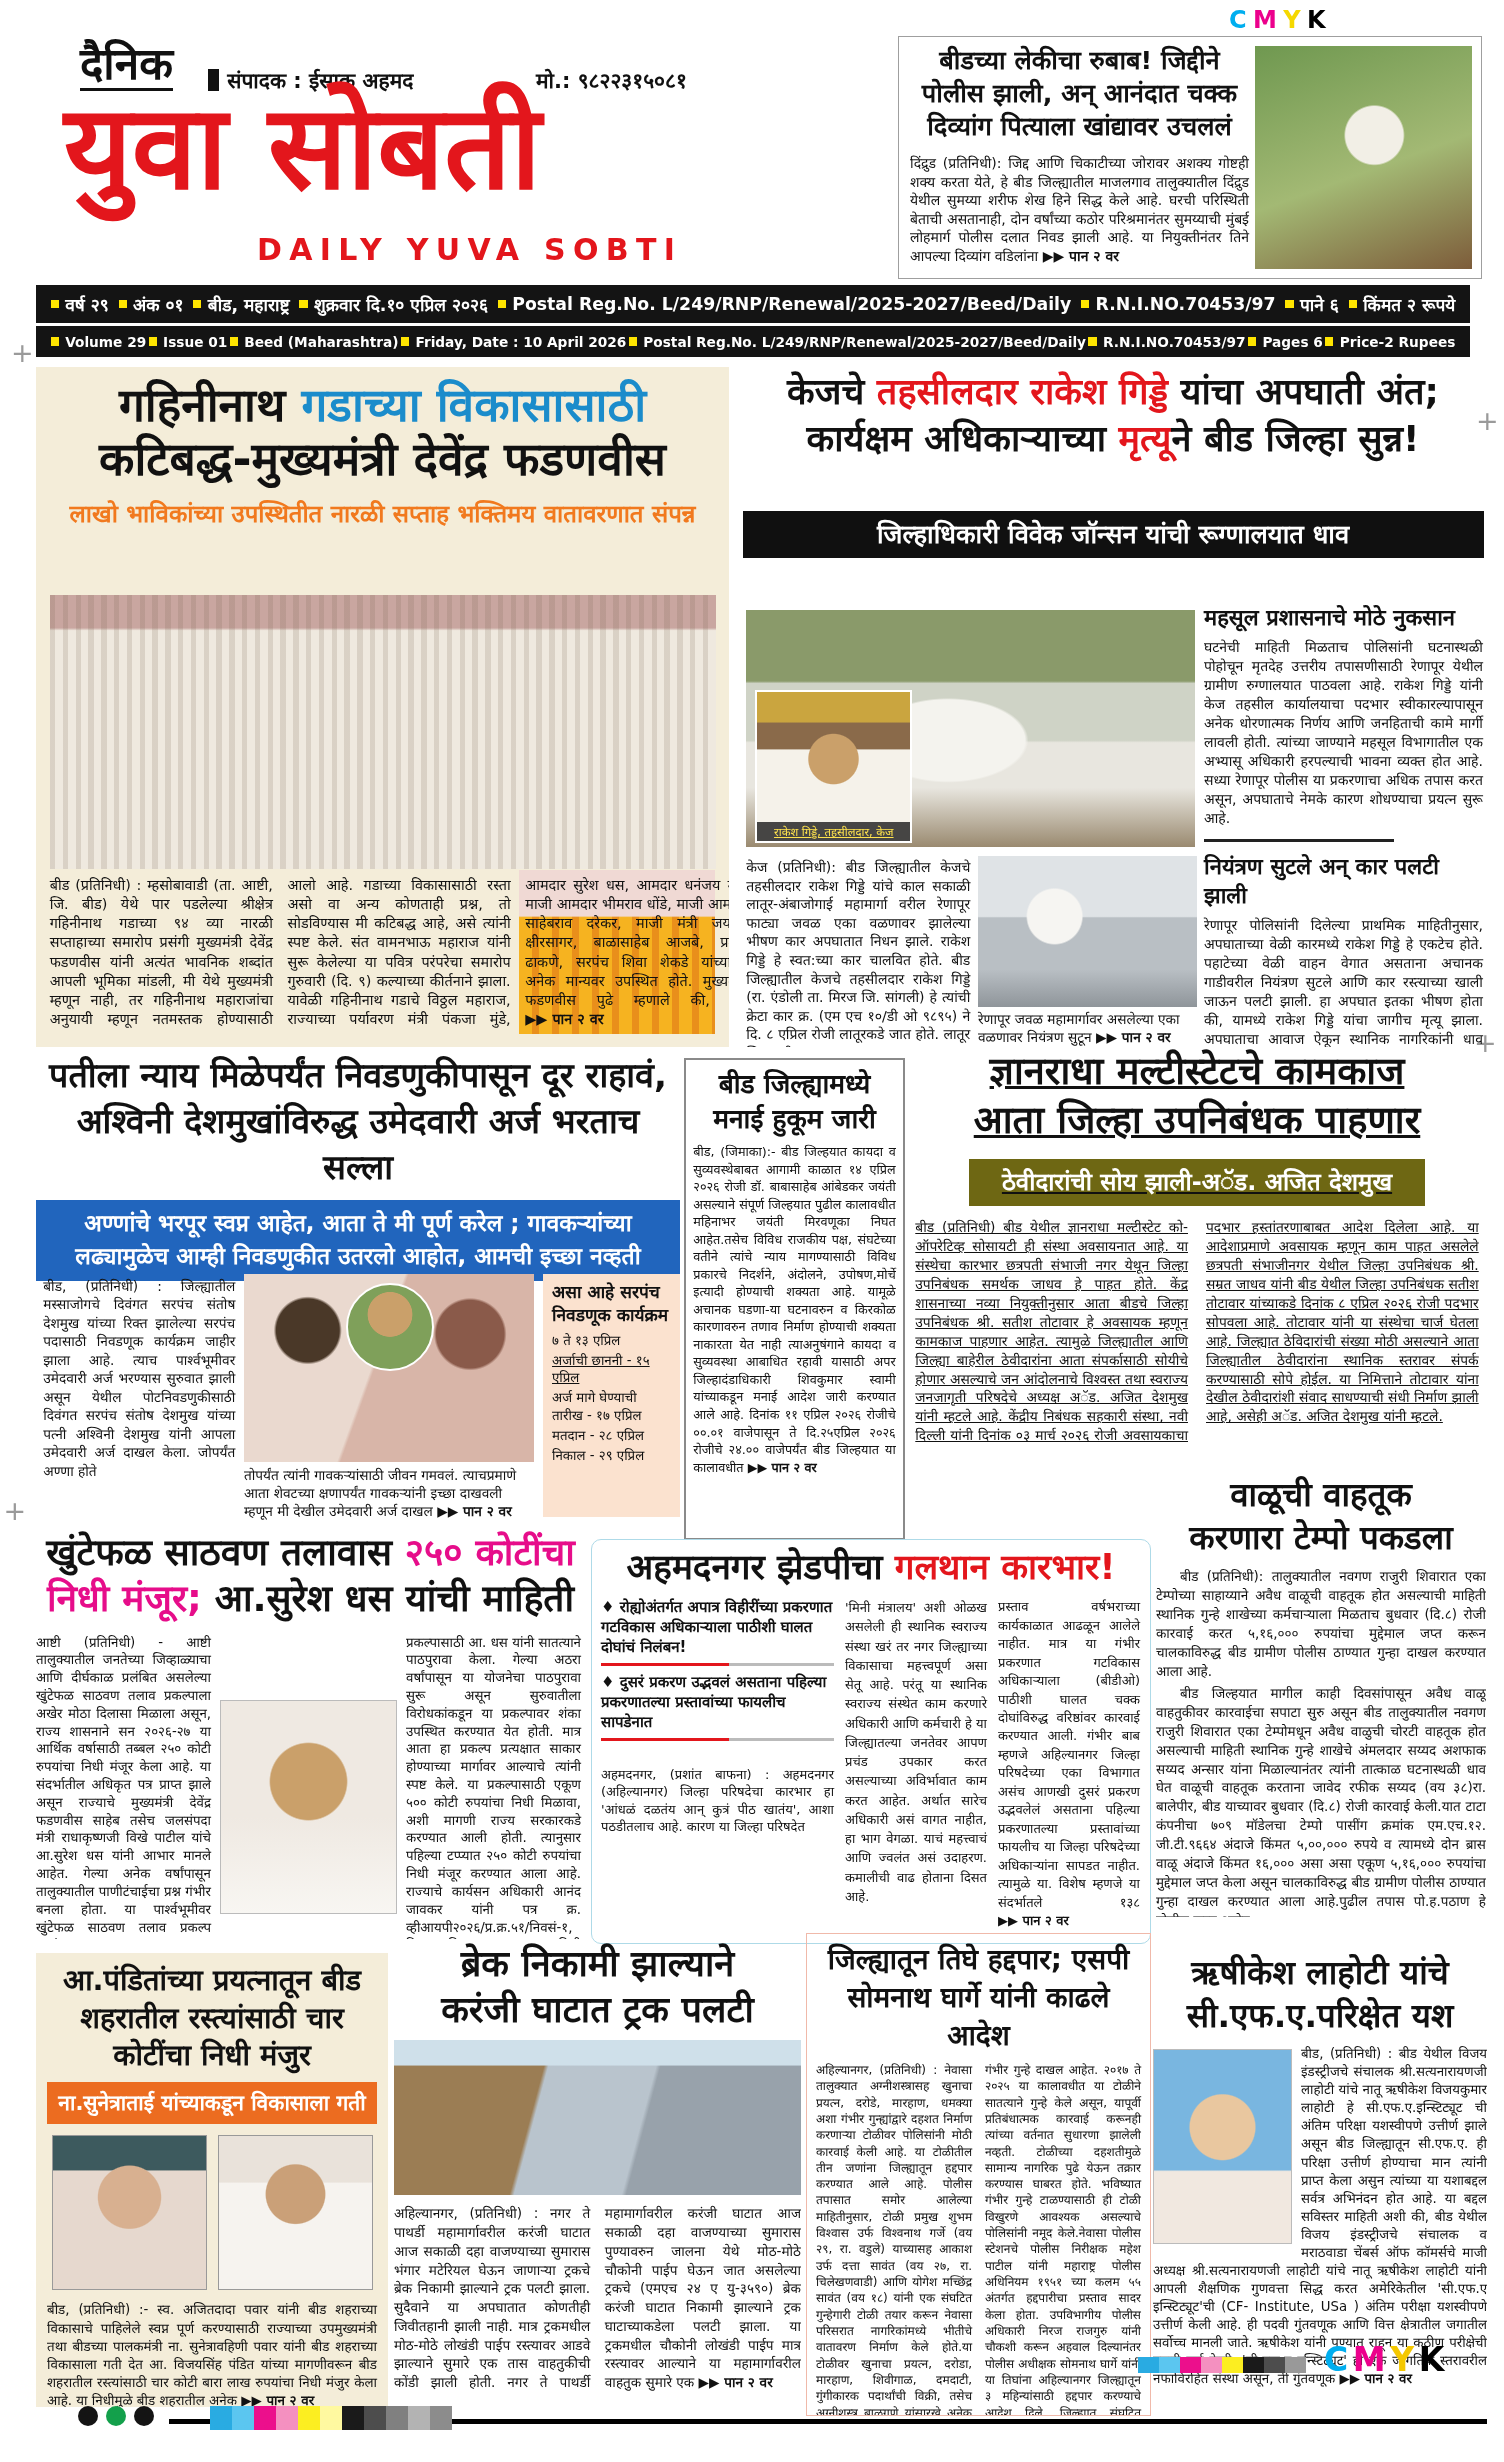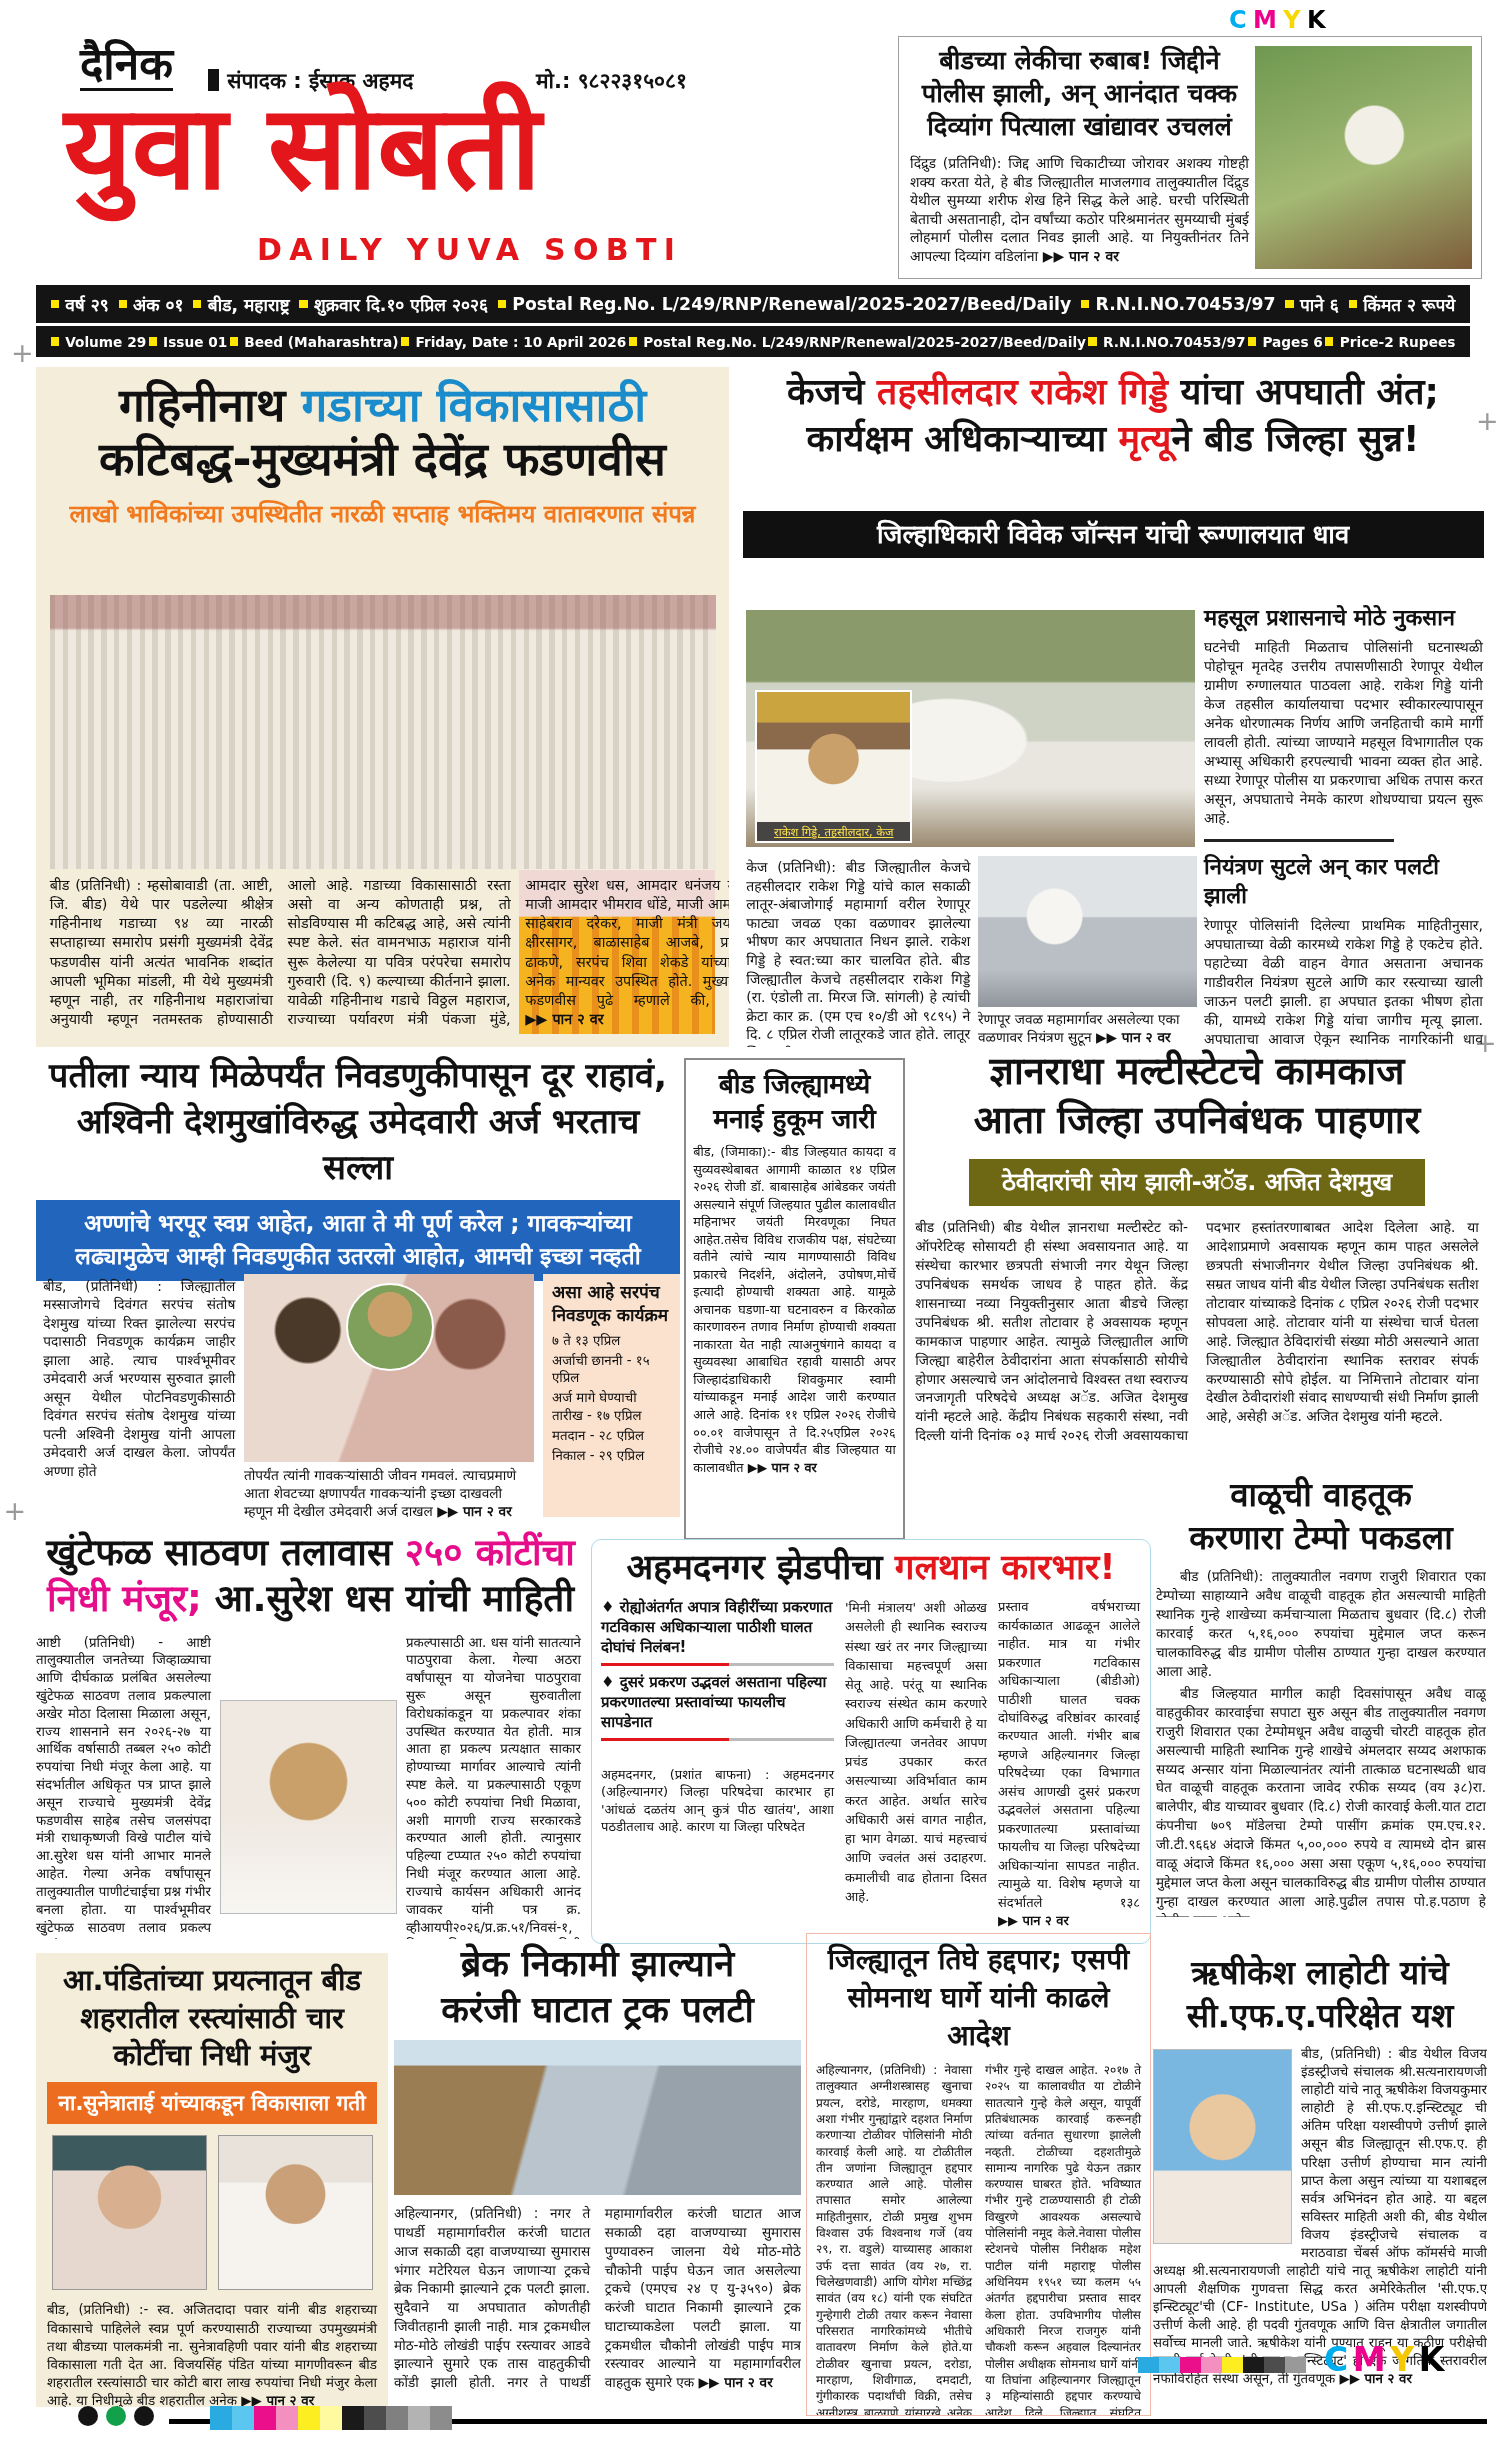--- a/index.html
+++ b/index.html
@@ -189,39 +189,39 @@
     <div class="abs jst" style="left:7.3px;top:224px;width:192px;height:239px;font-size:13.7px;line-height:1.35;">बीड, (प्रतिनिधी) : जिल्ह्यातील मस्साजोगचे दिवंगत सरपंच संतोष देशमुख यांच्या रिक्त झालेल्या सरपंच पदासाठी निवडणूक कार्यक्रम जाहीर झाला आहे. त्याच पार्श्वभूमीवर उमेदवारी अर्ज भरण्यास सुरुवात झाली असून येथील पोटनिवडणुकीसाठी दिवंगत सरपंच संतोष देशमुख यांच्या पत्नी अश्विनी देशमुख यांनी आपला उमेदवारी अर्ज दाखल केला. जोपर्यंत अण्णा होते</div>
     <div class="abs ph ph-duo" style="left:208px;top:221px;width:290px;height:188px;">
       <div class="abs" style="left:102px;top:9px;width:84px;height:84px;border-radius:50%;border:2.7px solid #fff;background:radial-gradient(circle at 50% 35%,#caa06a 0 32%,#7fa05a 33%);"></div>
     </div>
     <div class="abs cap" style="left:208px;top:414px;width:290px;">
       <span>तोपर्यंत त्यांनी गावकऱ्यांसाठी जीवन गमवलं. त्याचप्रमाणे आता शेवटच्या क्षणापर्यंत गावकऱ्यांनी इच्छा दाखवली म्हणून मी देखील उमेदवारी अर्ज दाखल </span><span class="more">▶▶ पान २ वर</span>
     </div>
     <div class="abs" style="left:507px;top:221px;width:137px;height:243px;background:#fbe2cf;box-sizing:border-box;padding:7.3px 9px;">
       <div class="b" style="font-size:17.3px;line-height:1.3;">असा आहे सरपंच निवडणूक कार्यक्रम</div>
       <div style="font-size:13.3px;line-height:1.35;margin-top:5.5px;">७ ते १३ एप्रिल</div>
-      <div style="font-size:13.3px;line-height:1.35;margin-top:1.8px;">अर्जाची छाननी - १५ एप्रिल</div>
+      <div style="font-size:13.3px;line-height:1.35;margin-top:1.8px;text-decoration:underline;">अर्जाची छाननी - १५ एप्रिल</div>
       <div style="font-size:13.3px;line-height:1.35;margin-top:1.8px;">अर्ज मागे घेण्याची तारीख - १७ एप्रिल</div>
       <div style="font-size:13.3px;line-height:1.35;margin-top:1.8px;">मतदान - २८ एप्रिल</div>
       <div style="font-size:13.3px;line-height:1.35;margin-top:1.8px;">निकाल - २९ एप्रिल</div>
     </div>
   </div>
 
   <div class="abs clip" style="left:684px;top:1058px;width:221px;height:482px;border:2.7px double #8a8a8a;box-sizing:border-box;padding:7.3px;">
     <div class="ctr b" style="font-size:26.4px;line-height:1.3;">
       <span>बीड जिल्ह्यामध्ये</span><br>
       <span>मनाई हुकूम जारी</span>
     </div>
     <div class="jst" style="font-size:12.7px;line-height:1.38;margin-top:7.3px;">
       <span>बीड, (जिमाका):- बीड जिल्हयात कायदा व सुव्यवस्थेबाबत आगामी काळात १४ एप्रिल २०२६ रोजी डॉ. बाबासाहेब आंबेडकर जयंती असल्याने संपूर्ण जिल्हयात पुढील कालावधीत महिनाभर जयंती मिरवणूका निघत आहेत.तसेच विविध राजकीय पक्ष, संघटेच्या वतीने त्यांचे न्याय मागण्यासाठी विविध प्रकारचे निदर्शने, अंदोलने, उपोषण,मोर्चे इत्यादी होण्याची शक्यता आहे. यामूळे अचानक घडणा-या घटनावरुन व किरकोळ कारणावरुन तणाव निर्माण होण्याची शक्यता नाकारता येत नाही त्याअनुषंगाने कायदा व सुव्यवस्था आबाधित रहावी यासाठी अपर जिल्हादंडाधिकारी शिवकुमार स्वामी यांच्याकडून मनाई आदेश जारी करण्यात आले आहे. दिनांक ११ एप्रिल २०२६ रोजीचे ००.०१ वाजेपासून ते दि.२५एप्रिल २०२६ रोजीचे २४.०० वाजेपर्यंत बीड जिल्हयात या कालावधीत </span>
       <span class="more">▶▶ पान २ वर</span>
     </div>
   </div>
 
-  <div class="abs clip" style="left:908px;top:1047px;width:578px;height:427px;">
+  <div class="abs clip" style="left:908px;top:1047px;width:578px;height:427px;text-decoration:underline;">
     <div class="ctr b" style="font-size:38px;line-height:1.3;">
       <span>ज्ञानराधा मल्टीस्टेटचे कामकाज</span><br>
       <span>आता जिल्हा उपनिबंधक पाहणार</span>
     </div>
     <div class="ctr b" style="margin:12.8px auto 0 auto;width:456px;height:47px;background:#6e6713;color:#fff;font-size:24px;line-height:47px;">ठेवीदारांची सोय झाली-अॅड. अजित देशमुख</div>
     <div class="jst" style="margin:12.8px 7.3px 0 7.3px;column-count:2;column-gap:18px;font-size:13.8px;line-height:1.37;height:228px;">बीड (प्रतिनिधी) बीड येथील ज्ञानराधा मल्टीस्टेट को-ऑपरेटिव्ह सोसायटी ही संस्था अवसायनात आहे. या संस्थेचा कारभार छत्रपती संभाजी नगर येथून जिल्हा उपनिबंधक समर्थक जाधव हे पाहत होते. केंद्र शासनाच्या नव्या नियुक्तीनुसार आता बीडचे जिल्हा उपनिबंधक श्री. सतीश तोटावार हे अवसायक म्हणून कामकाज पाहणार आहेत. त्यामुळे जिल्ह्यातील आणि जिल्ह्या बाहेरील ठेवीदारांना आता संपर्कासाठी सोयीचे होणार असल्याचे जन आंदोलनाचे विश्वस्त तथा स्वराज्य जनजागृती परिषदेचे अध्यक्ष अॅड. अजित देशमुख यांनी म्हटले आहे. केंद्रीय निबंधक सहकारी संस्था, नवी दिल्ली यांनी दिनांक ०३ मार्च २०२६ रोजी अवसायकाचा पदभार हस्तांतरणाबाबत आदेश दिलेला आहे. या आदेशाप्रमाणे अवसायक म्हणून काम पाहत असलेले छत्रपती संभाजीनगर येथील जिल्हा उपनिबंधक श्री. सम्रत जाधव यांनी बीड येथील जिल्हा उपनिबंधक सतीश तोटावार यांच्याकडे दिनांक ८ एप्रिल २०२६ रोजी पदभार सोपवला आहे. तोटावार यांनी या संस्थेचा चार्ज घेतला आहे. जिल्ह्यात ठेविदारांची संख्या मोठी असल्याने आता जिल्ह्यातील ठेवीदारांना स्थानिक स्तरावर संपर्क करण्यासाठी सोपे होईल. या निमित्ताने तोटावार यांना देखील ठेवीदारांशी संवाद साधण्याची संधी निर्माण झाली आहे, असेही अॅड. अजित देशमुख यांनी म्हटले.</div>
   </div>
 
   <div class="abs clip" style="left:36px;top:1530px;width:549px;height:409px;">
     <div class="ctr b" style="font-size:37px;line-height:1.25;">

